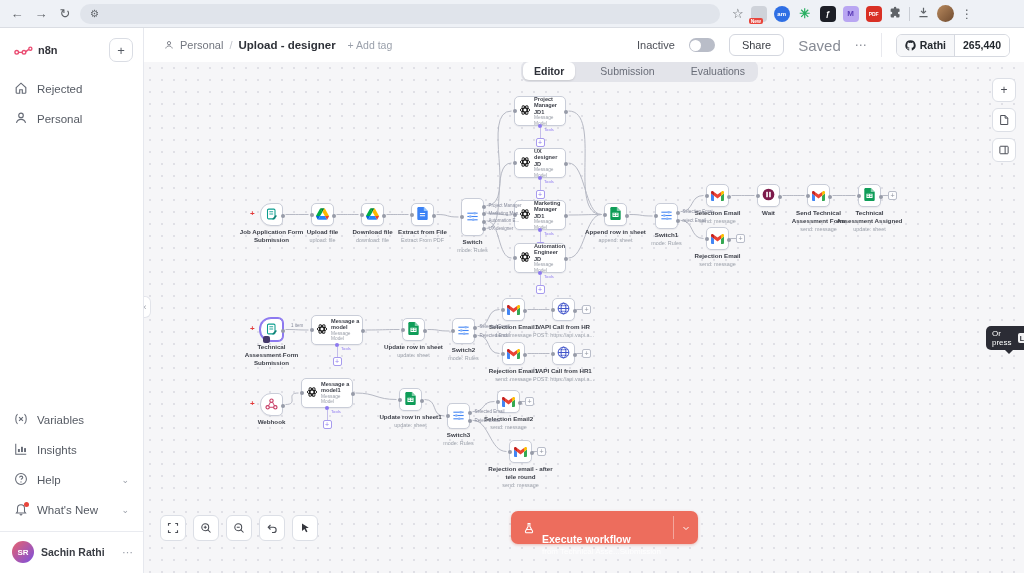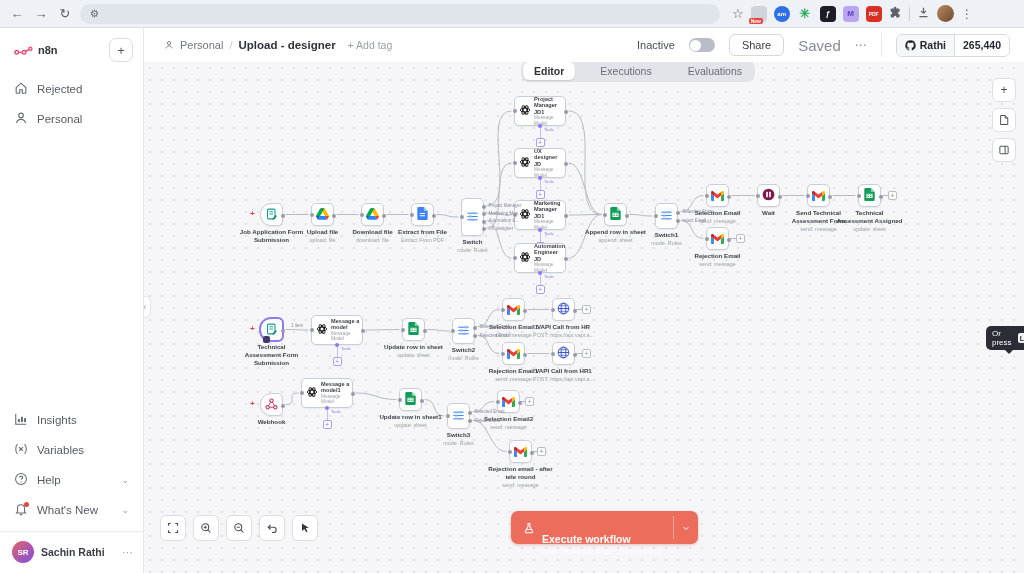--- a/index.html
+++ b/index.html
@@ -177,33 +177,33 @@
                 <circle cx="8" cy="5" r="2.6" fill="none" stroke="#666b76" stroke-width="1.3"></circle>
                 <path d="M2.8 13.5c.7-2.6 2.8-4 5.2-4s4.5 1.4 5.2 4" fill="none" stroke="#666b76" stroke-width="1.3"></path>
               </svg></span>
             <span>Personal</span>
           </div>
         </div>
       <div class="side-spacer"></div>
       <div id="side-bottom">
           <div class="side-item">
             <span><svg class="s-ic" viewBox="0 0 16 16" fill="none" stroke="#666b76" stroke-width="1.2">
+                <path d="M4 2.5C2.8 3.6 2 5.6 2 8s.8 4.4 2 5.5M12 2.5c1.2 1.1 2 3.1 2 5.5s-.8 4.4-2 5.5"></path>
+                <path d="M5.8 5.8l4.4 4.4M10.2 5.8l-4.4 4.4" stroke-width="1.3"></path>
+              </svg></span>
+            <span>Variables</span>
+          </div>
+          <div class="side-item">
+            <span><svg class="s-ic" viewBox="0 0 16 16" fill="none" stroke="#666b76" stroke-width="1.2">
                 <path d="M2 2v12h12"></path>
                 <rect x="4.5" y="8" width="2.2" height="3.5" fill="#666b76" stroke="none"></rect>
                 <rect x="8" y="5.5" width="2.2" height="6" fill="#666b76" stroke="none"></rect>
                 <rect x="11.5" y="7" width="2.2" height="4.5" fill="#666b76" stroke="none"></rect>
               </svg></span>
             <span>Insights</span>
-          </div>
-          <div class="side-item">
-            <span><svg class="s-ic" viewBox="0 0 16 16" fill="none" stroke="#666b76" stroke-width="1.2">
-                <path d="M4 2.5C2.8 3.6 2 5.6 2 8s.8 4.4 2 5.5M12 2.5c1.2 1.1 2 3.1 2 5.5s-.8 4.4-2 5.5"></path>
-                <path d="M5.8 5.8l4.4 4.4M10.2 5.8l-4.4 4.4" stroke-width="1.3"></path>
-              </svg></span>
-            <span>Variables</span>
           </div>
           <div class="side-item">
             <span><svg class="s-ic" viewBox="0 0 16 16" fill="none" stroke="#666b76" stroke-width="1.2">
                 <circle cx="8" cy="8" r="6.2"></circle>
                 <path d="M6.3 6.3c.2-1 1-1.6 1.9-1.6 1 0 1.8.7 1.8 1.6 0 1.2-1.6 1.4-1.9 2.4"></path>
                 <circle cx="8" cy="11.3" r="0.7" fill="#666b76" stroke="none"></circle>
               </svg></span>
             <span>Help</span>
             <span class="side-chev">⌄</span>
           </div>
@@ -255,21 +255,21 @@
               <span>Rathi</span>
             </div>
             <div class="star-right">265,440</div>
           </div>
         </div>
       </header>
 
       <div class="canvas" id="canvas">
         <div class="tabs" id="tabs">
             <span class="tab active">Editor</span>
-            <span class="tab">Executions</span>
+            <span class="tab">Submission</span>
             <span class="tab">Evaluations</span>
           </div>
         <svg id="edges">
             <path d="M141.5,152.5 C155.5,152.5 150.5,152.5 164.5,152.5" fill="none" stroke="#b6b9c4" stroke-width="1"></path>
             <path d="M192.5,152.5 C206.5,152.5 200.5,152.5 214.5,152.5" fill="none" stroke="#b6b9c4" stroke-width="1"></path>
             <path d="M242.5,152.5 C256.5,152.5 250.5,152.5 264.5,152.5" fill="none" stroke="#b6b9c4" stroke-width="1"></path>
             <path d="M292.5,152.5 C306.5,152.5 300.5,155 314.5,155" fill="none" stroke="#b6b9c4" stroke-width="1"></path>
             <path d="M342.5,143.6 C374.0333333333333,143.6 335.9666666666667,49 367.5,49" fill="none" stroke="#b6b9c4" stroke-width="1"></path>
             <path d="M342.5,151.2 C356.5,151.2 353.5,153 367.5,153" fill="none" stroke="#b6b9c4" stroke-width="1"></path>
             <path d="M342.5,158.8 C356.5,158.8 353.5,196 367.5,196" fill="none" stroke="#b6b9c4" stroke-width="1"></path>

